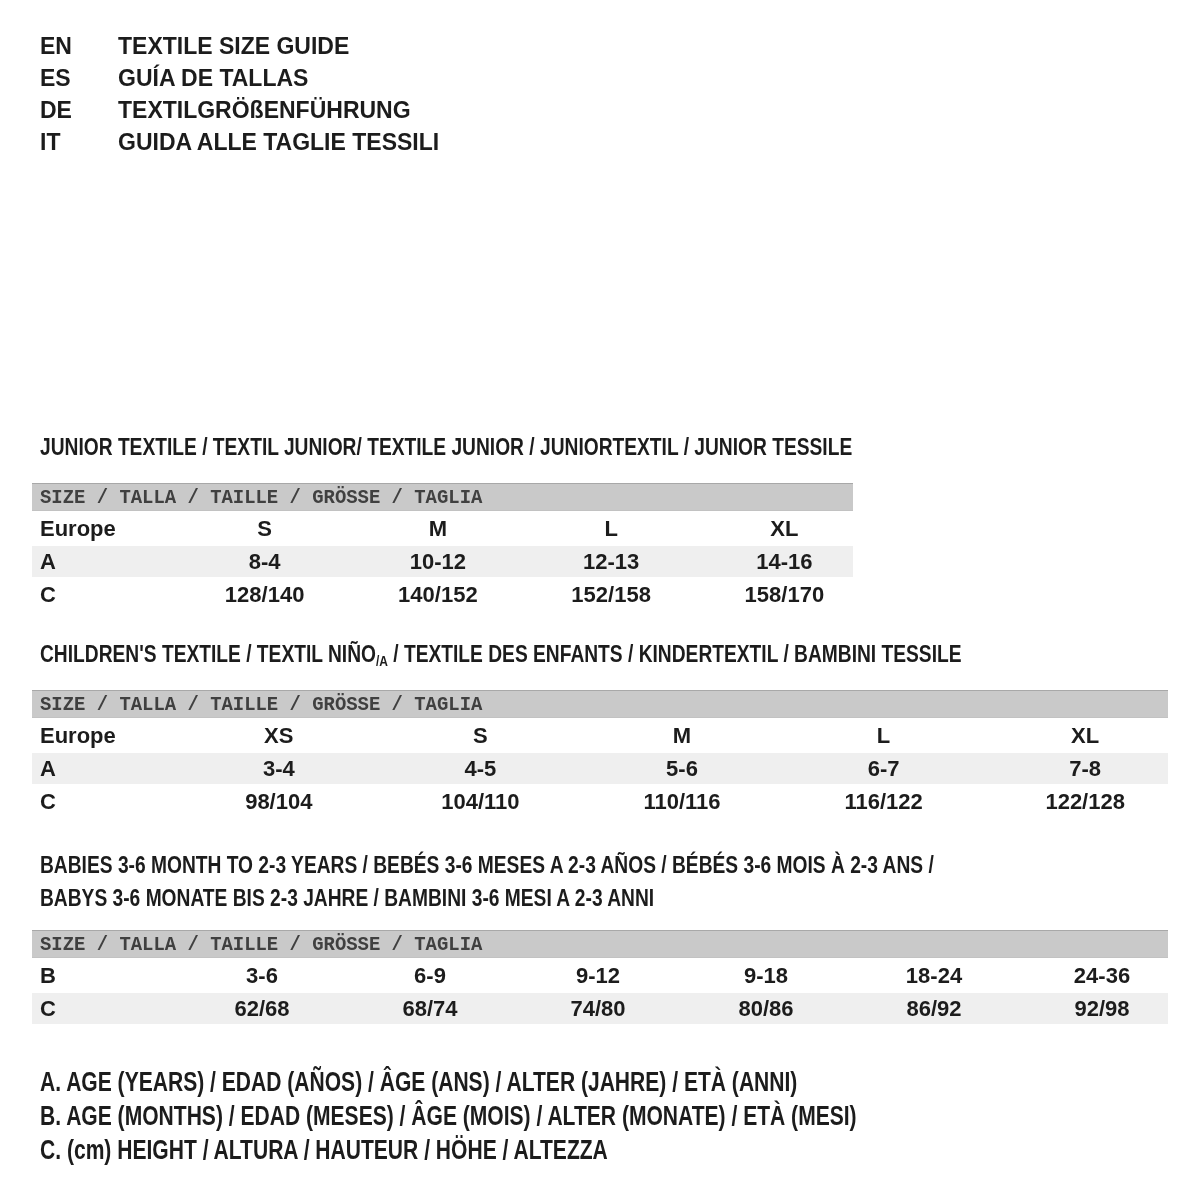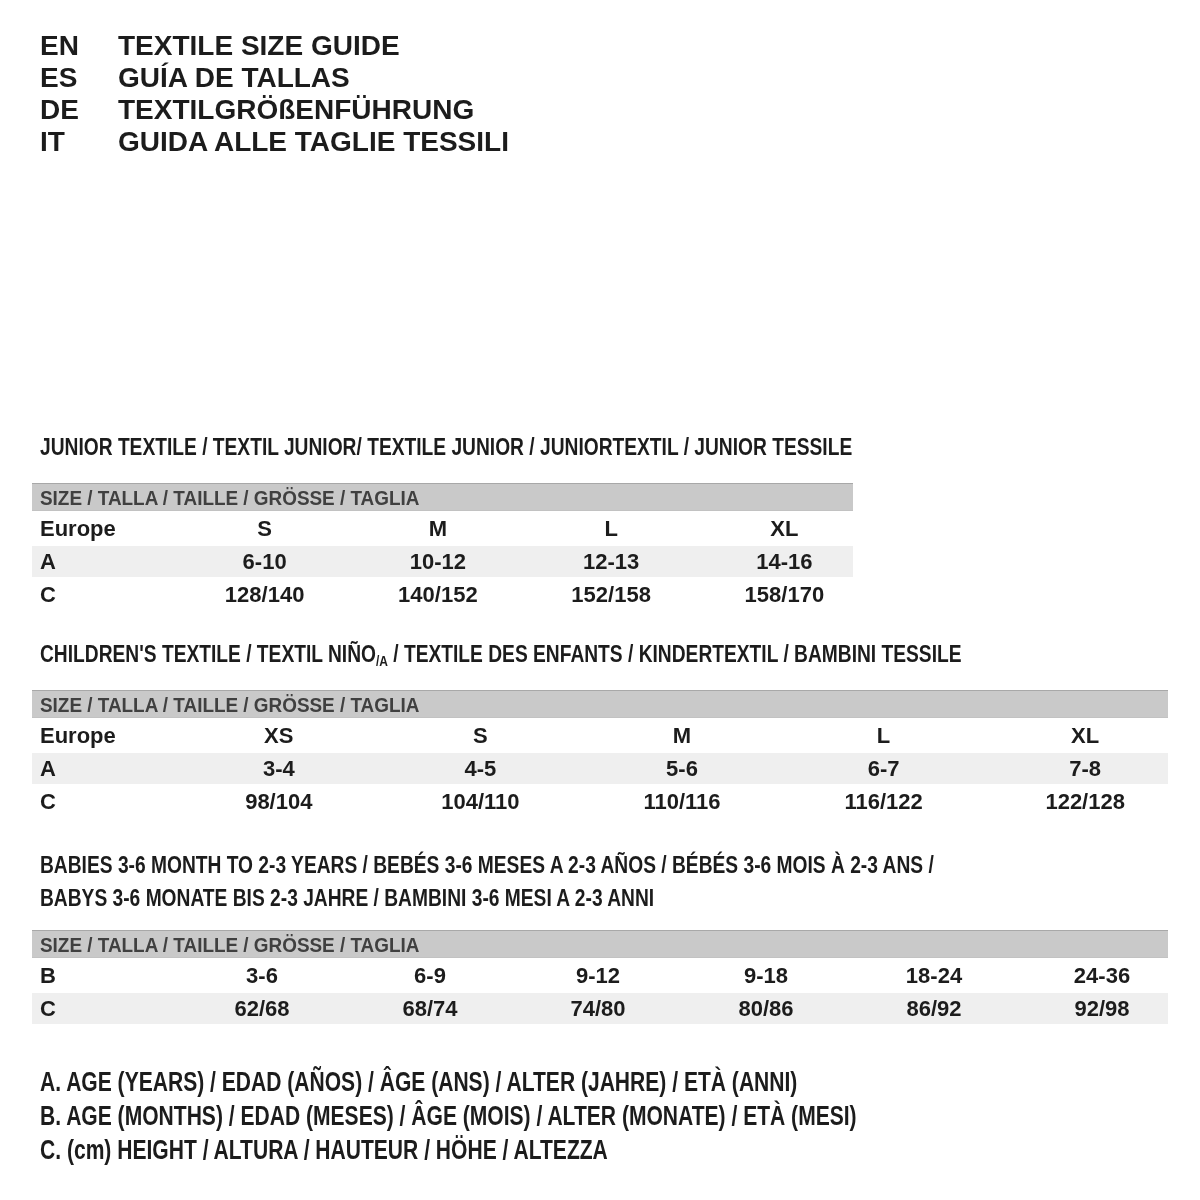--- a/index.html
+++ b/index.html
@@ -7,35 +7,35 @@
     width:1200px;height:1200px;position:relative;overflow:hidden;
     background:#ffffff;color:#1c1c1c;
     font-family:"Liberation Sans",sans-serif;font-weight:700;
   }
   .cond{display:inline-block;transform-origin:left center;white-space:nowrap;}
   .sx80{transform:scaleX(0.80);}
   .sx78{transform:scaleX(0.78);}
   .sx90{transform:scaleX(0.90);}
 
   
-  .lang-block{position:absolute;left:40px;top:30px;font-size:28px;}
+  .lang-block{position:absolute;left:40px;top:30px;font-size:23px;}
   .lang-row{display:flex;line-height:32px;}
   .lang-code{width:78px;}
   
   .figure-area{position:absolute;left:900px;top:0;width:300px;height:430px;}
 
   
   .sec-heading{position:absolute;left:40px;font-size:24px;}
   .sub{font-size:15px;vertical-align:-4px;}
 
   
   .tbl{position:absolute;left:32px;font-size:22px;}
   .band{height:28px;line-height:28px;background:#c9c9c9;color:#404040;
         border-top:1px solid #a8a8a8;border-bottom:1px solid #c2c2c2;
-        padding-left:8px;font-size:21px;box-sizing:border-box;}
+        padding-left:8px;font-size:21px;box-sizing:border-box;font-family:Liberation Mono, monospace;}
   .row{display:flex;height:31px;margin-top:2px;align-items:center;gap:36px;}
   .row .lbl{width:128px;padding-left:8px;box-sizing:border-box;text-align:left;}
   .row .cell{flex:1;text-align:center;}
   .shade{background:#efefef;}
   .w-junior{width:821px;}
   .w-wide{width:1136px;}
 
   
   .legend{position:absolute;left:40px;top:1065px;font-size:27px;line-height:34px;}
 </style>
@@ -76,21 +76,21 @@
   </div>
   <div class="row">
     <span class="lbl">Europe</span>
     <span class="cell">S</span>
     <span class="cell">M</span>
     <span class="cell">L</span>
     <span class="cell">XL</span>
   </div>
   <div class="row shade">
     <span class="lbl">A</span>
-    <span class="cell">6-10</span>
+    <span class="cell">8-4</span>
     <span class="cell">10-12</span>
     <span class="cell">12-13</span>
     <span class="cell">14-16</span>
   </div>
   <div class="row">
     <span class="lbl">C</span>
     <span class="cell">128/140</span>
     <span class="cell">140/152</span>
     <span class="cell">152/158</span>
     <span class="cell">158/170</span>

